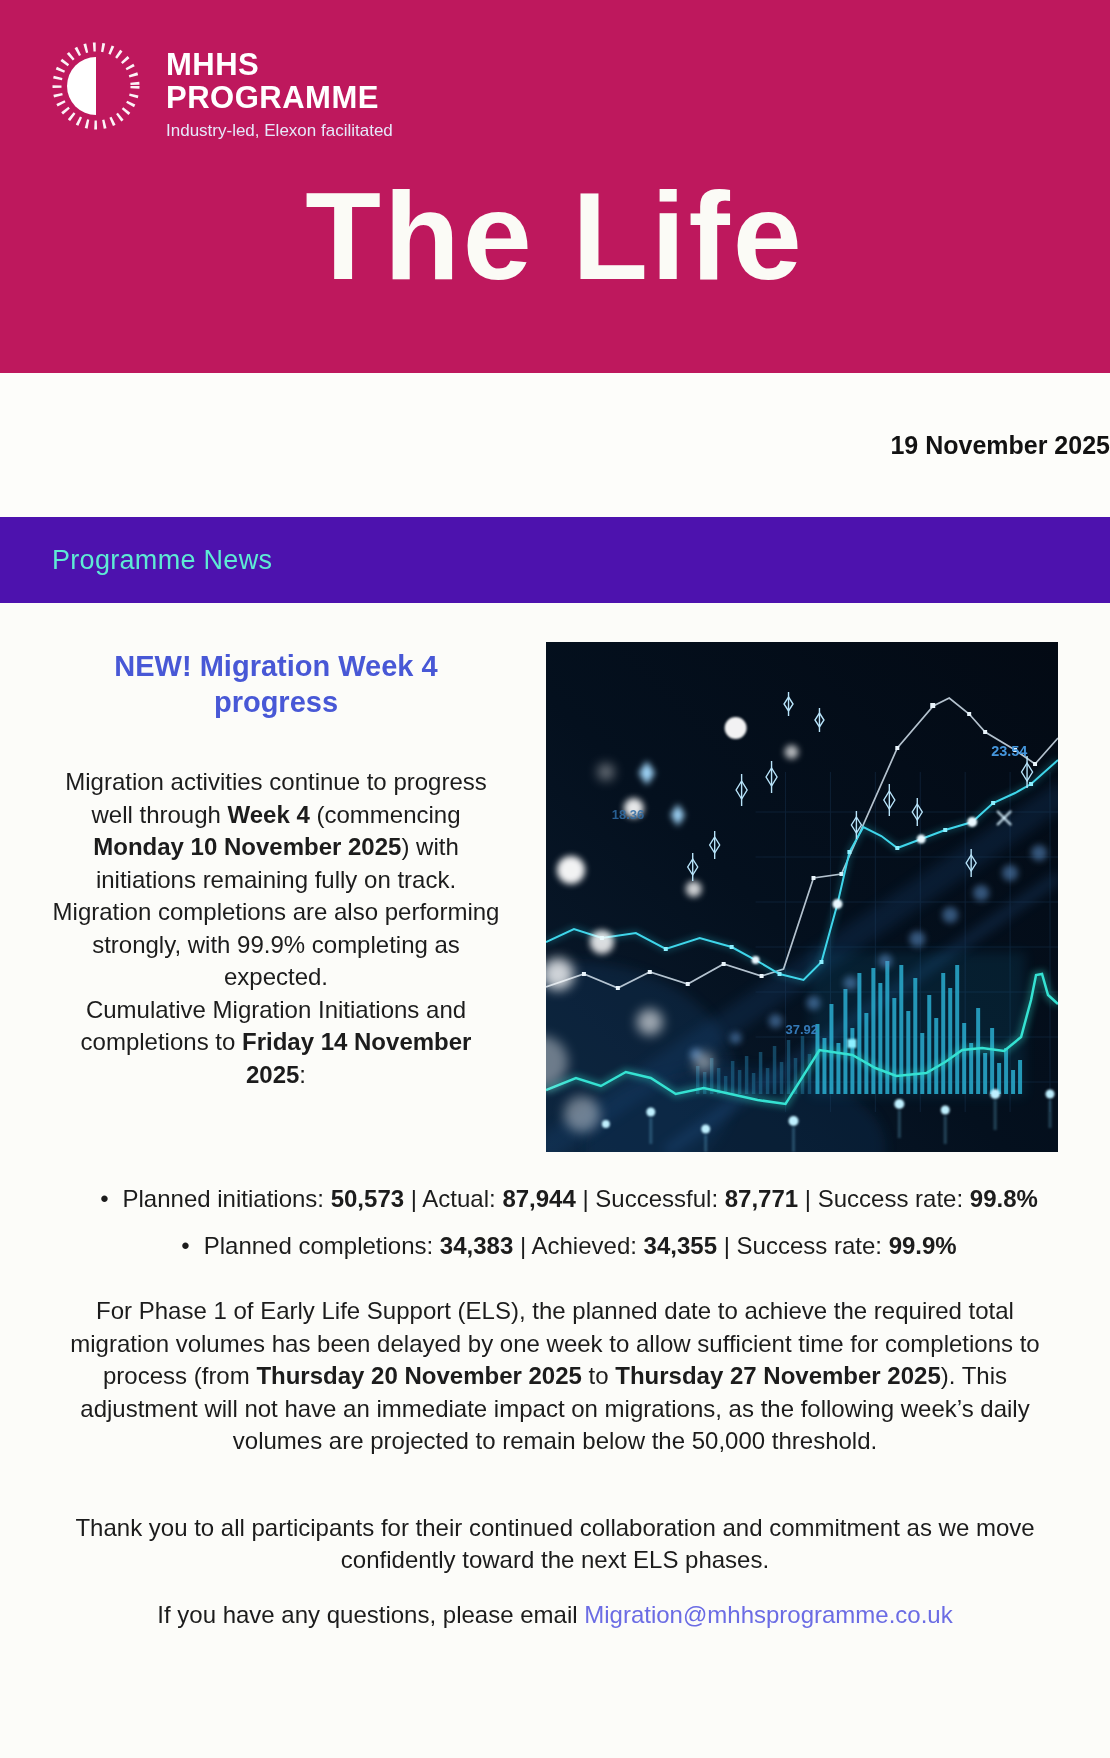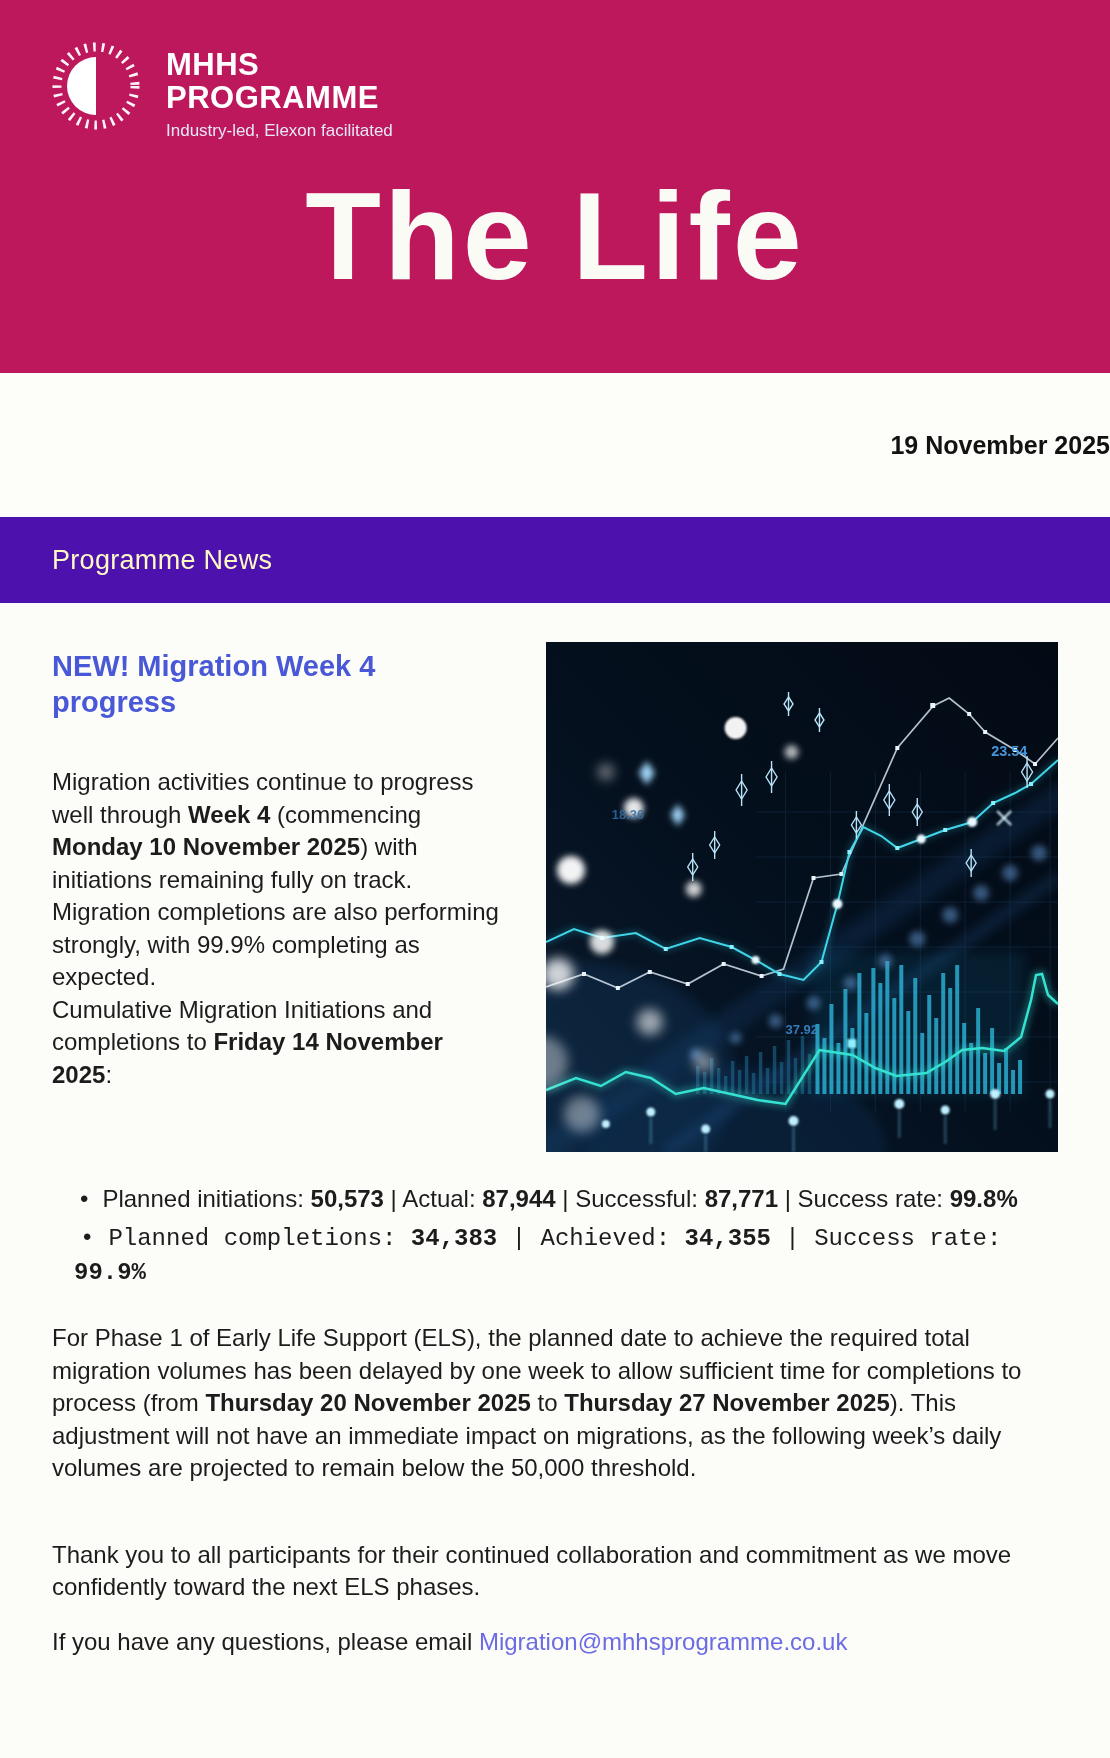--- a/index.html
+++ b/index.html
@@ -16,40 +16,40 @@
   .logo-tagline { font-size:17px; margin-top:7px; color:#e6e8fa; }
   .masthead-title { position:absolute; left:0; right:0; top:168px; text-align:center;
     color:#fbfbf6; font-size:124px; font-weight:bold; letter-spacing:3px; line-height:1.1; }
 
   
   .date-strip { height:144px; display:flex; align-items:center; justify-content:flex-end; background:#fdfdfa; }
   .date-strip span { font-size:25px; font-weight:bold; color:#121212; }
 
   
   .banner { height:86px; background:#4d12ae; display:flex; align-items:center; padding-left:52px; }
-  .banner span { color:#fef9c3; font-size:27px; letter-spacing:0.3px; }
-
-  
-  .content { padding:0 52px; }
+  .banner span { color:#5eead4; font-size:27px; letter-spacing:0.3px; }
+
+  
+  .content { padding:0 52px;text-align:center; }
   .article-top { display:flex; margin-top:45px; }
   .col-text { width:448px; margin-right:46px; flex:none; }
   .col-image { flex:none; margin-top:-6px; }
   .chart-img { width:512px; height:510px; display:block; }
 
   .article-heading { font-size:29px; font-weight:bold; color:#4858d6; line-height:36px; }
   .article-subtitle { font-size:24px; font-weight:bold; color:#7d4ba0; line-height:31px; margin-top:15px; }
   .para { font-size:24px; color:#1c1c1c; line-height:32.5px; }
   .para strong { font-weight:bold; }
   .col-text .para-1 { margin-top:46px; }
   .col-text .para-2 { }
 
   .bullet-list { list-style:none; margin-top:30px; padding-left:22px; }
   .bullet-item { font-size:24px; color:#1c1c1c; line-height:34px; text-indent:0; }
   .bullet-item::before { content:"\2022"; display:inline; margin-right:14px; margin-left:6px; }
-  .bullet-item + .bullet-item { margin-top:6px;font-family:Liberation Mono, monospace; }
+  .bullet-item + .bullet-item { margin-top:13px; }
   .bullet-item strong { font-weight:bold; }
 
   .para-3 { margin-top:32px; }
   .para-4 { margin-top:54px; }
   .contact-line { margin-top:22px; }
   .email-link { color:#6b6ce4; text-decoration:none; cursor:pointer; }
 </style>
 </head>
 <body>
 

